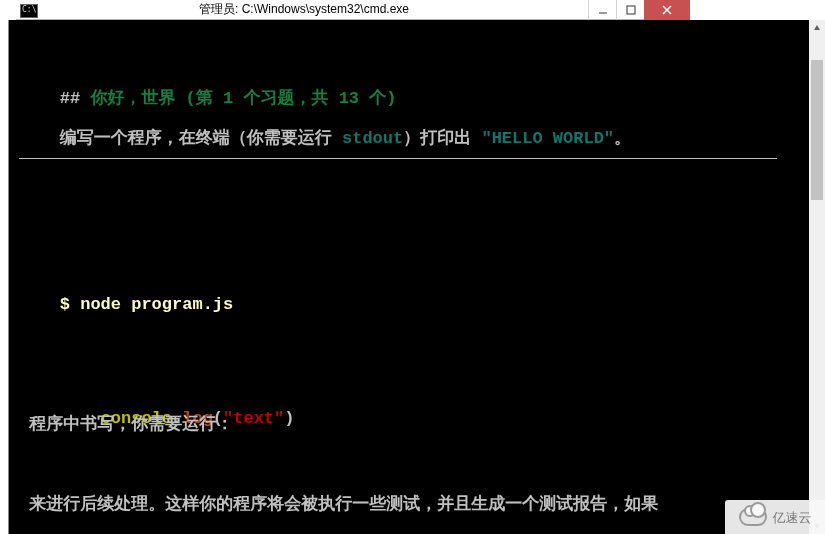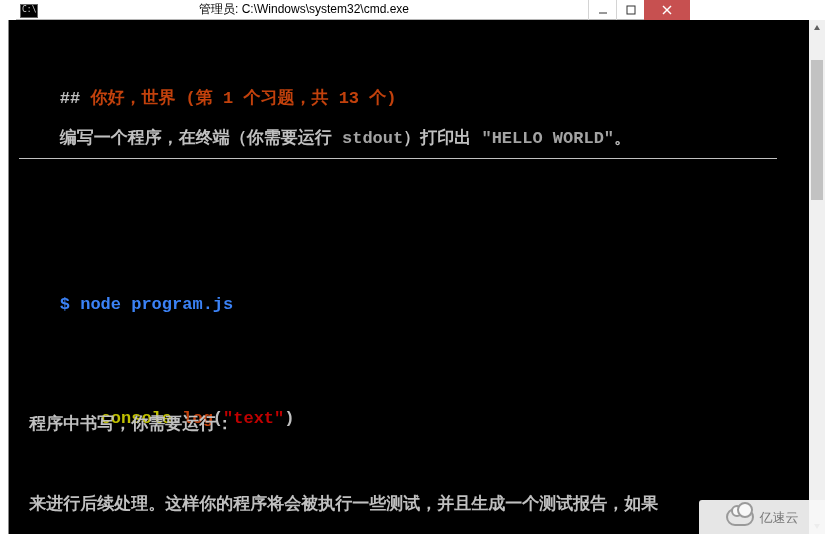--- a/index.html
+++ b/index.html
@@ -60,37 +60,37 @@
   }
 
   
   .term {
     position:absolute; top:20px; left:9px; width:800px; height:514px;
     background:#000;
     font: bold 17px/34px Consolas,"Courier New",monospace;
     color:#c0c0c0; letter-spacing:0;
   }
   .line { position:absolute; left:10px; right:10px; white-space:pre; height:34px; }
-  .cyan  { color:#c2410c; }
+  .cyan  { color:#15803d; }
   .yellow{ color:#c0c000; }
   .green { color:#c2410c; }
   .red   { color:#c00000; }
   .white { color:#c0c0c0; }
-  .grey  { color:#3b82f6; }
+  .grey  { color:#fef9c3; }
   .bold  { font-weight:bold; }
-  .w{ color:#a3a3a3; }
+  .w{ color:#0f766e; }
 
   hr.sep {
     position:absolute; left:10px; width:758px;
     border:none; border-top:1px solid #c0c0c0;
   }
 
   
   .wm {
-    position:absolute; right:0; bottom:0; width:126px; height:34px;
+    position:absolute; right:0; bottom:0; width:100px; height:34px;
     background:rgba(248,248,248,.93); border-top-left-radius:3px;
     display:flex; align-items:center; justify-content:center; gap:6px;
     font: 13px/1 "Microsoft YaHei",sans-serif; color:#777;margin-top:8px;
   }
   .cloud {
     width:28px; height:18px; border:2px solid #9a9a9a; border-radius:10px;
     position:relative; background:transparent;
   }
   .cloud::before, .cloud::after {
     content:""; position:absolute; border:2px solid #9a9a9a; border-radius:50%;

